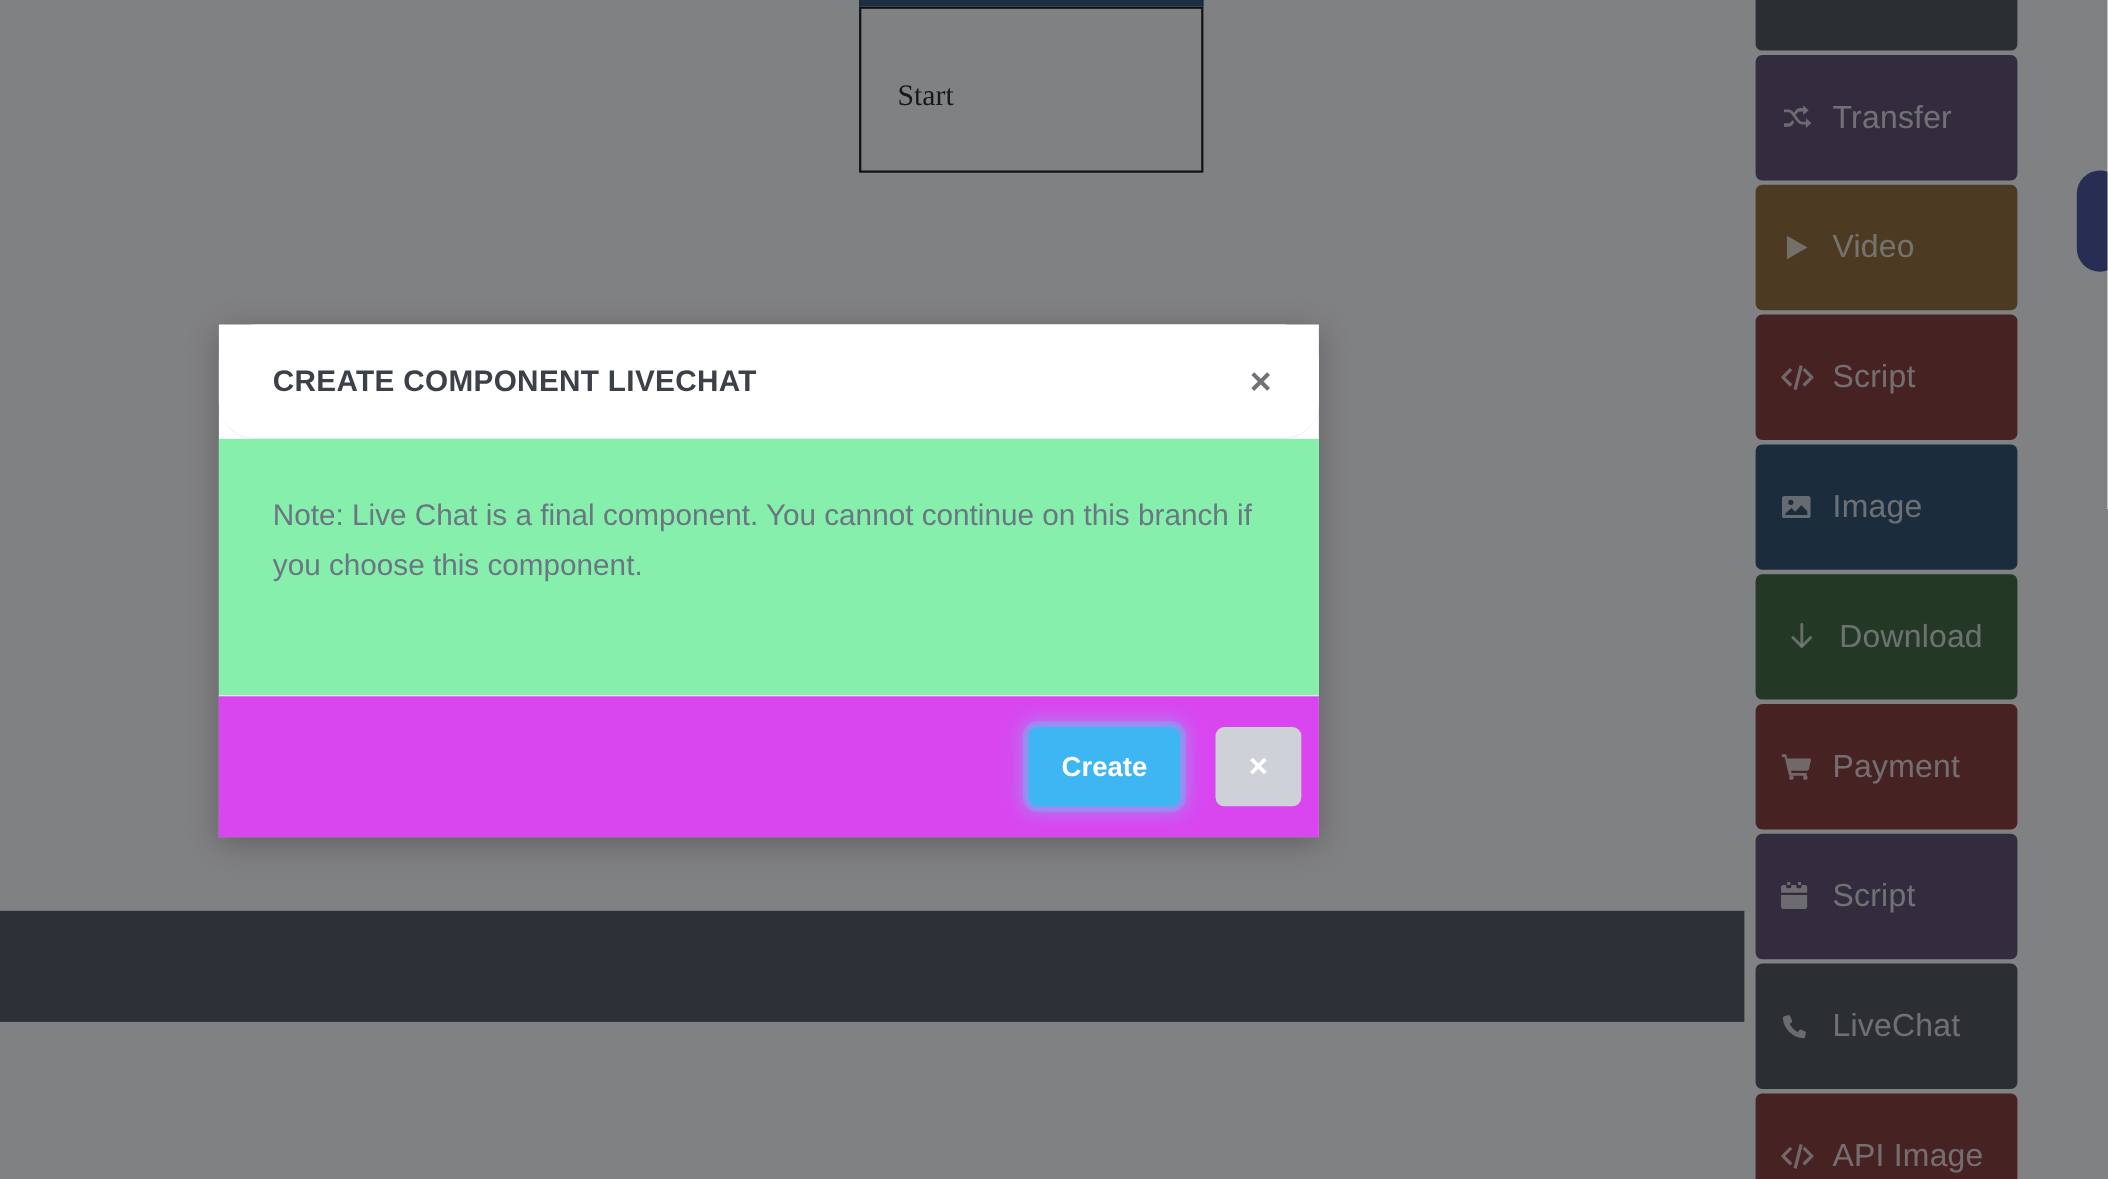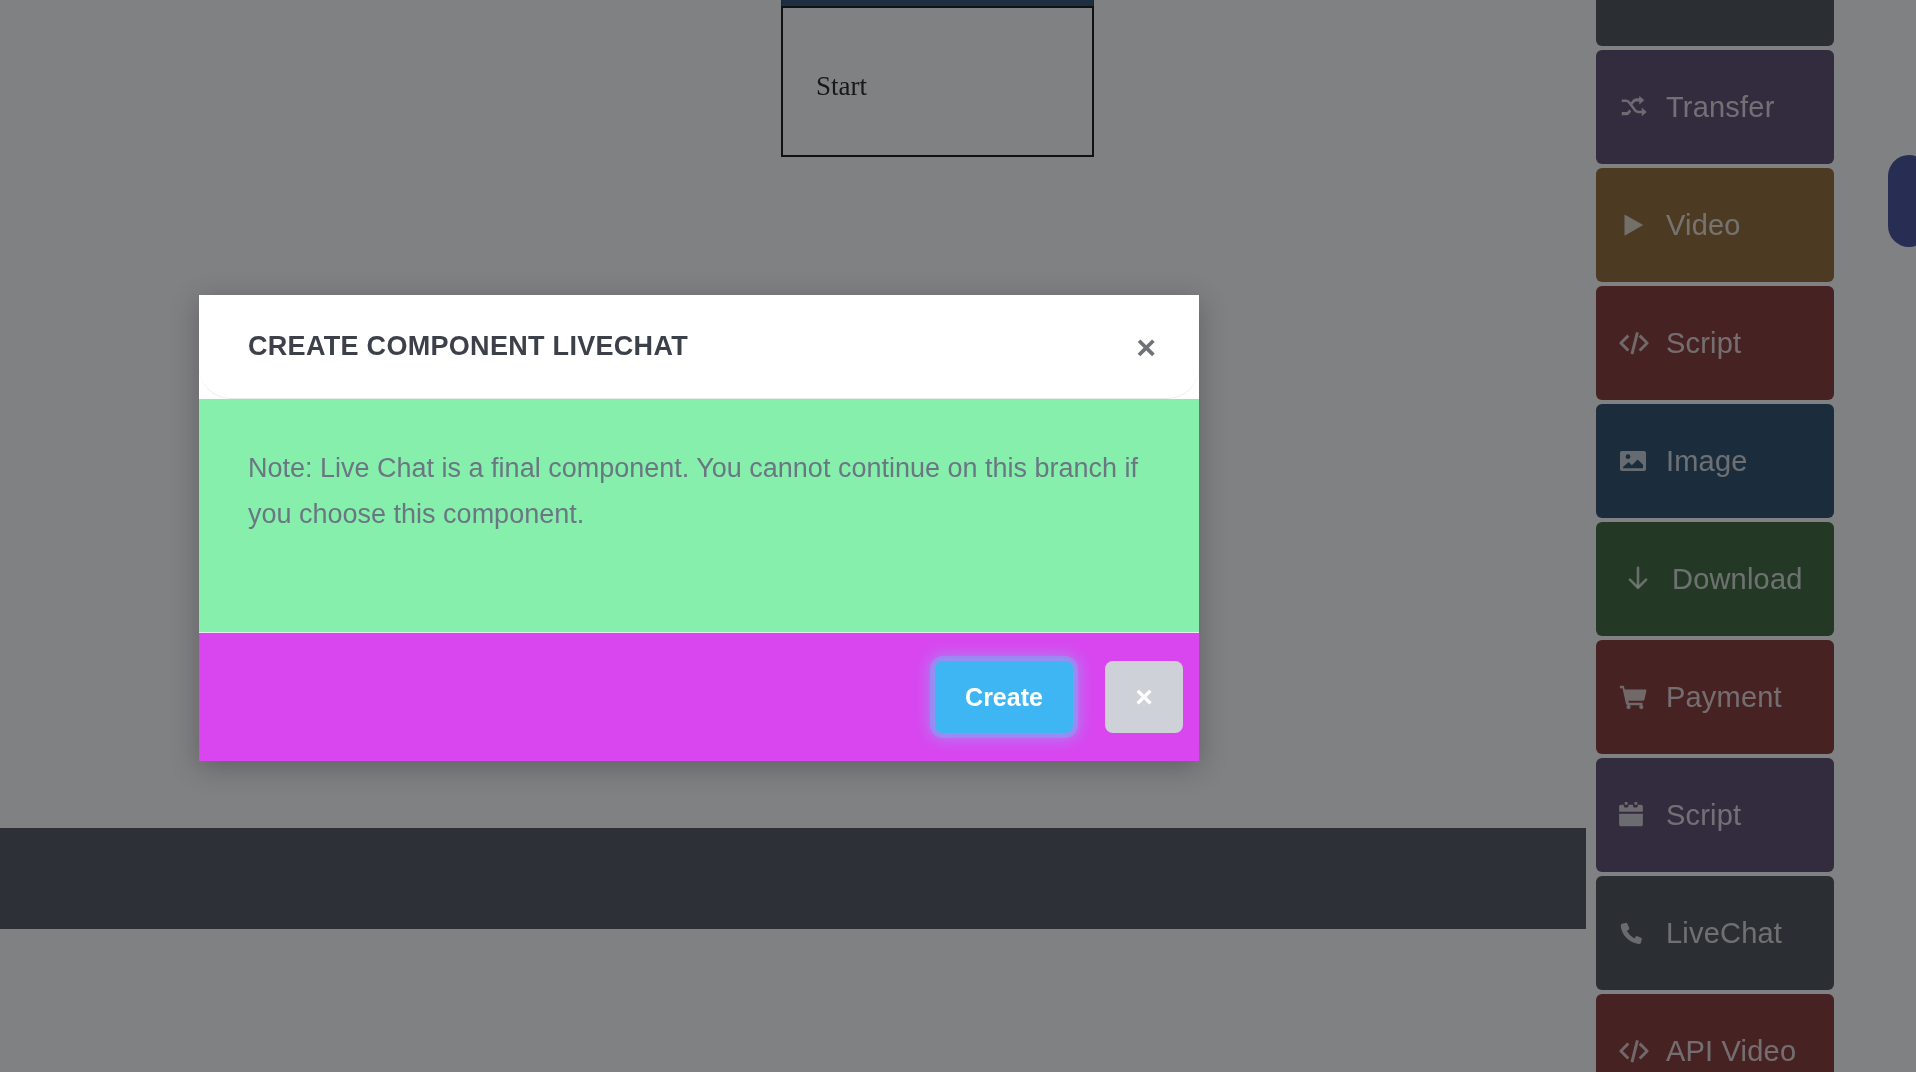--- a/index.html
+++ b/index.html
@@ -332,21 +332,21 @@
             </svg>
           </span>
           <span class="pi-label" style="color: rgba(255, 255, 255, 0.8);">LiveChat</span>
         </div>
         <div class="palette-item" style="background: rgb(126, 39, 38);">
           <span class="pi-icon" style="color: rgba(255, 255, 255, 0.74);">
             <svg width="36" height="30" viewBox="0 0 26 24" fill="currentColor">
               <path d="M7.6 5.2L1.6 11.3c-.4.4-.4 1 0 1.4l6 6.1 1.7-1.7-5.2-5.1 5.2-5.1L7.6 5.2zM18.4 5.2l-1.7 1.7 5.2 5.1-5.2 5.1 1.7 1.7 6-6.1c.4-.4.4-1 0-1.4l-6-6.1zM14.6 3.2l-4.4 17.4 2.3.6L16.9 3.8l-2.3-.6z"></path>
             </svg>
           </span>
-          <span class="pi-label" style="color: rgba(255, 255, 255, 0.8);">API Video</span>
+          <span class="pi-label" style="color: rgba(255, 255, 255, 0.8);">API Image</span>
         </div>
       </div>
   </div>
 
 </div>
 
 <div class="overlay"></div>
 
 <div class="modal">
 

